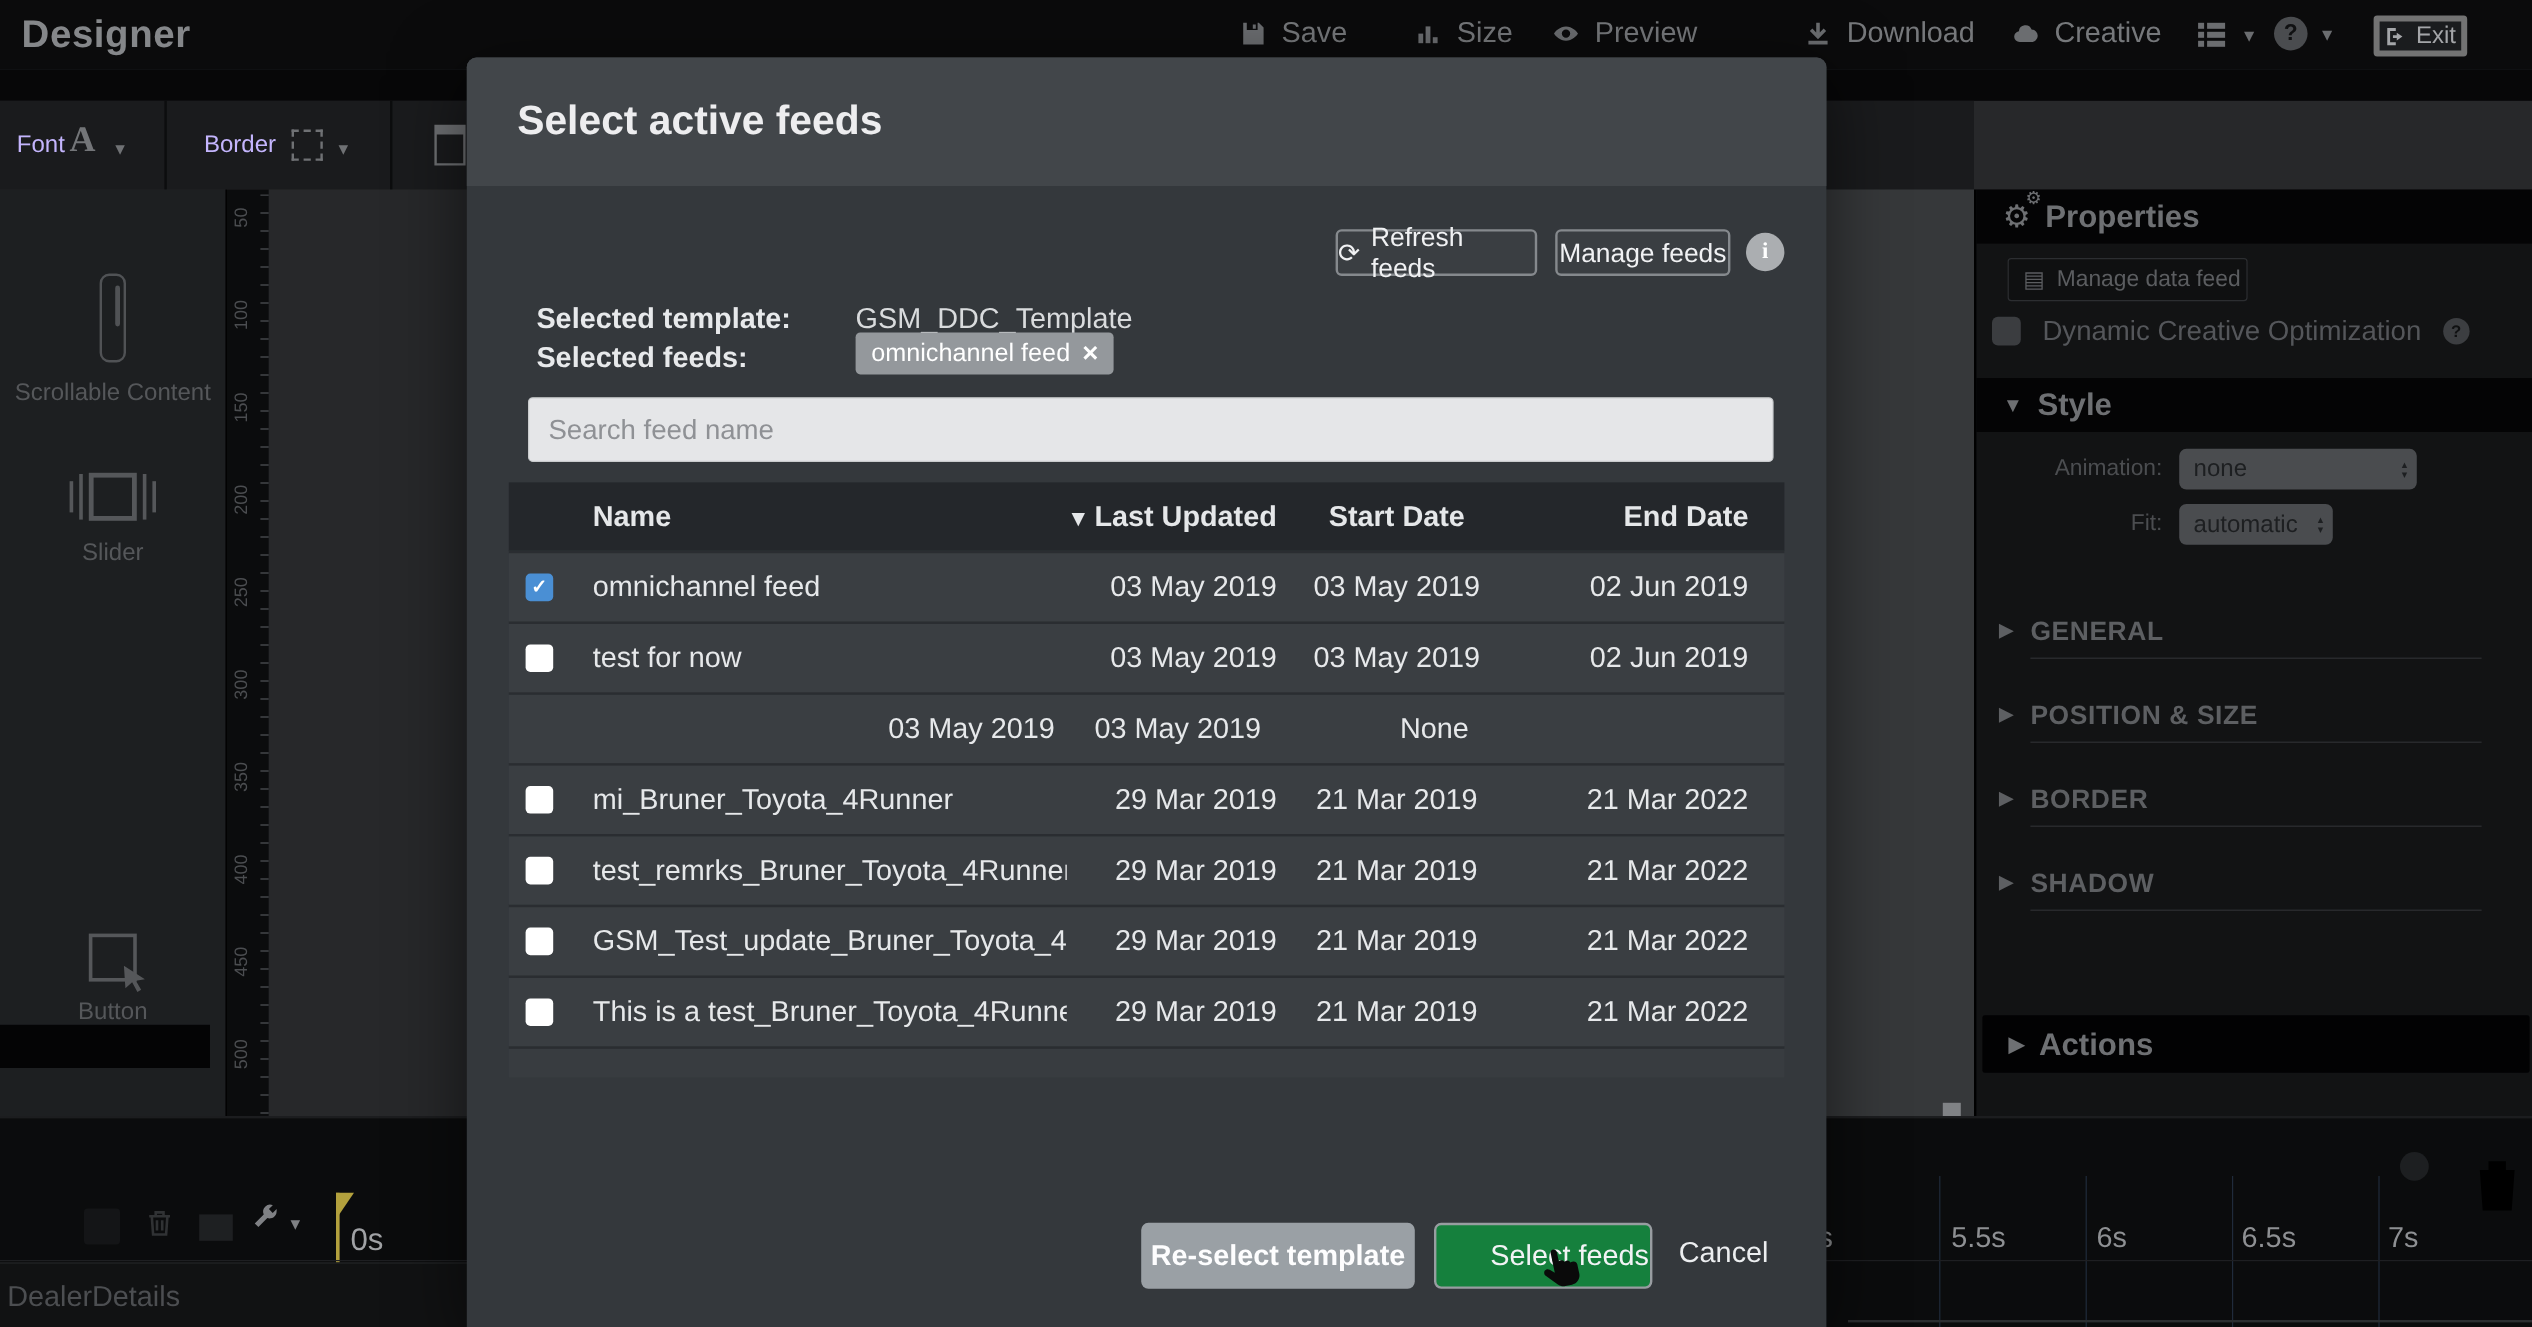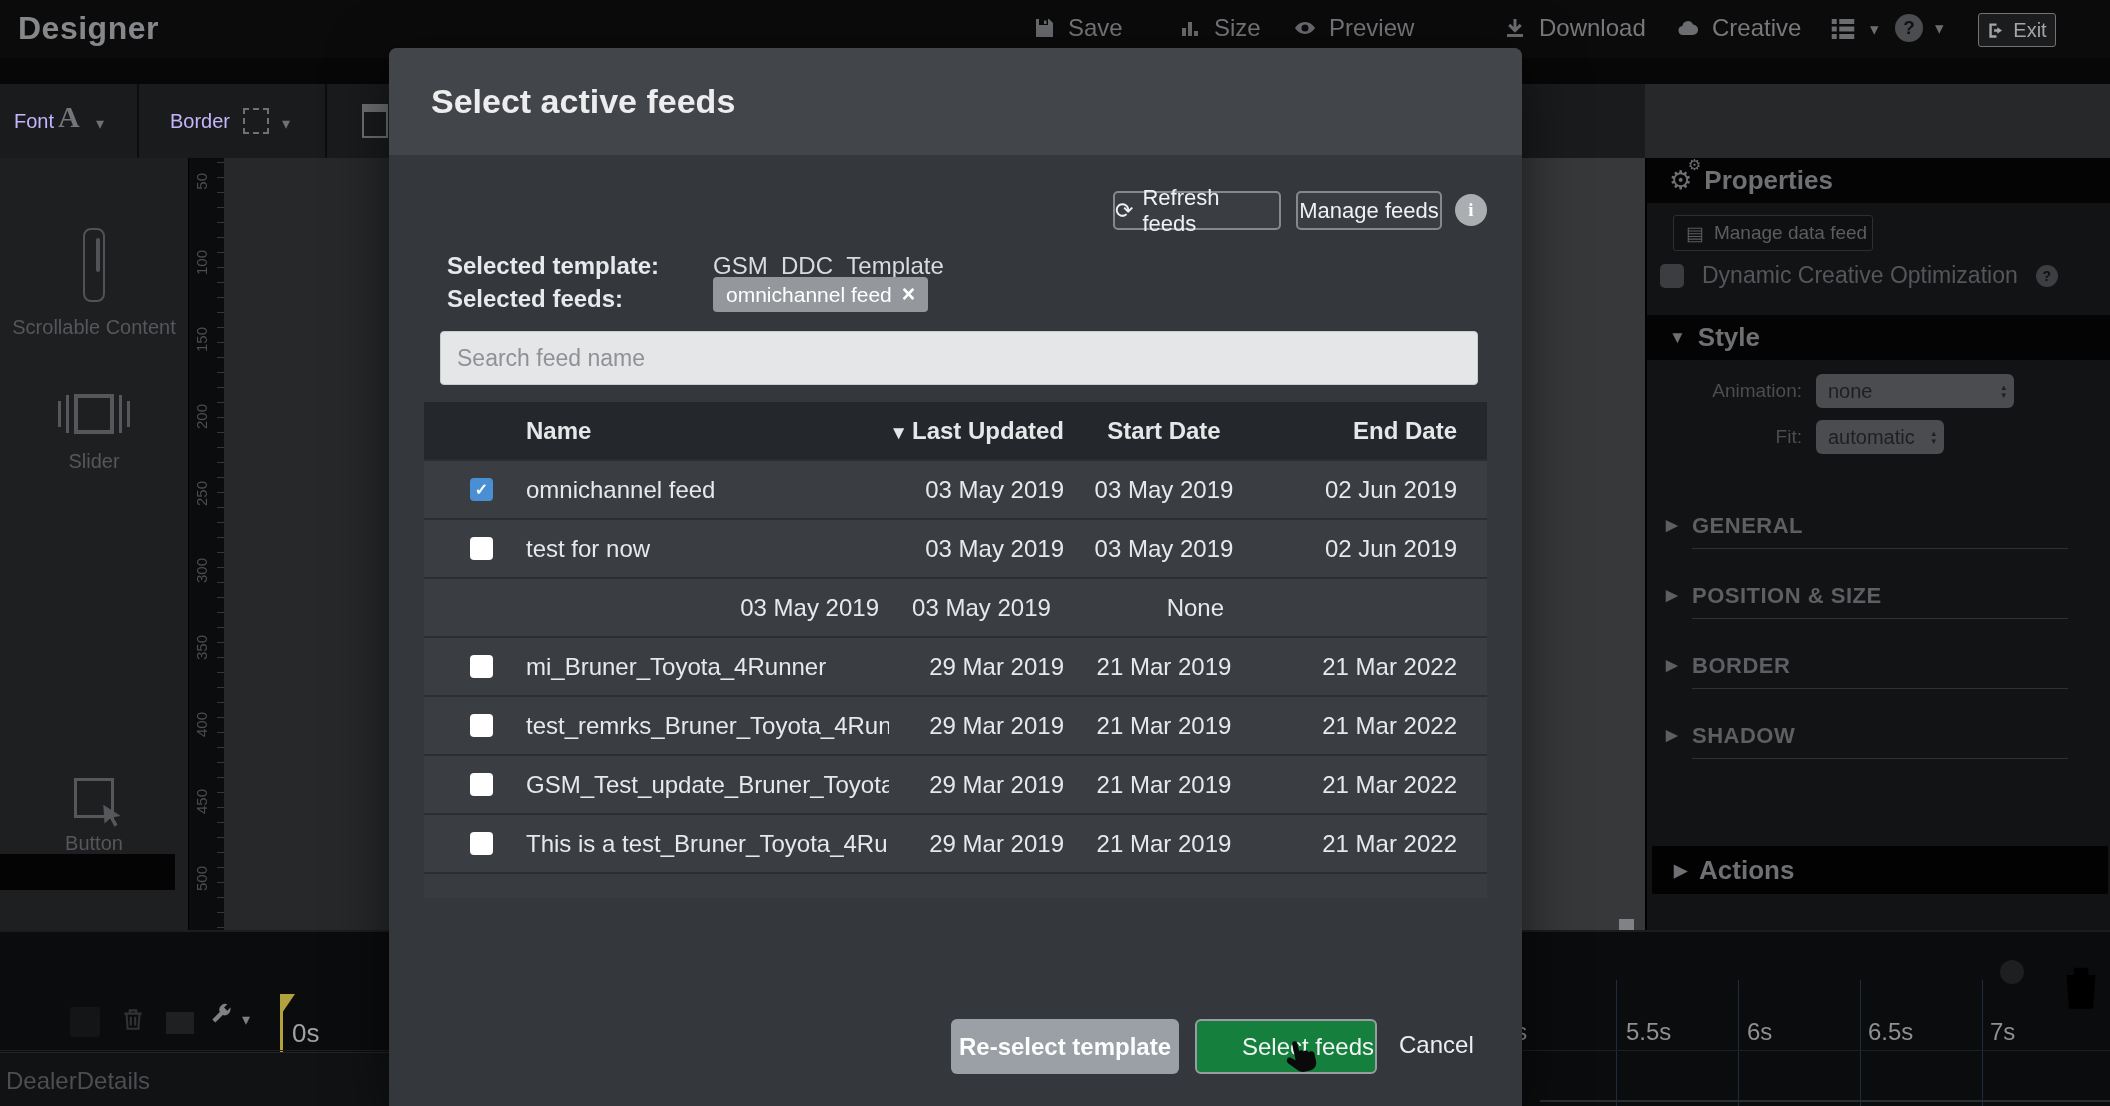--- a/index.html
+++ b/index.html
@@ -7,21 +7,21 @@
               font-family:"Liberation Sans", sans-serif; position:relative; }
   .abs { position:absolute; }
 
   
   .topbar { position:absolute; left:0; top:0; width:2110px; height:58px; background:#0b0b0c; z-index:3; }
   .logo { position:absolute; left:18px; top:10px; font-size:32px; font-weight:bold; color:#85878a; letter-spacing:.5px; }
   .tb-item { position:absolute; top:14px; display:flex; align-items:center; gap:12px; color:#76787b; font-size:24px; cursor:default; }
   .tb-item svg { width:24px; height:24px; fill:#6b6d70; }
   .caret { color:#6b6d70; font-size:17px; }
   .q-circle { width:28px; height:28px; border-radius:50%; background:#4a4c4f; color:#101112; font-weight:bold; font-size:19px; display:flex; align-items:center; justify-content:center; }
-  .exit-btn { position:absolute; left:1978px; top:13px; width:78px; height:34px; background:#1a1c1e; border:1px solid #737373; border-radius:3px; color:#a4a6a9; font-size:20px; display:flex; align-items:center; justify-content:center; gap:7px; }
+  .exit-btn { position:absolute; left:1978px; top:13px; width:78px; height:34px; background:#1a1c1e; border:5px solid #737373; border-radius:3px; color:#a4a6a9; font-size:20px; display:flex; align-items:center; justify-content:center; gap:7px; }
   .exit-btn svg { width:19px; height:19px; fill:#a4a6a9; }
   .gap-strip { position:absolute; left:0; top:58px; width:2110px; height:26px; background:#070708; }
 
   
   .toolbar2 { position:absolute; left:0; top:84px; width:1645px; height:74px; background:#1a1b1d; }
   .t2-label { position:absolute; top:26px; font-size:20px; color:#c4b5fd; }
   .t2-sep { position:absolute; top:0; width:2px; height:74px; background:#0c0d0e; }
   .font-glyph { position:absolute; left:58px; top:16px; font-family:"Liberation Serif", serif; font-size:30px; color:#737578; font-weight:bold; }
   .dashed-box { position:absolute; left:243px; top:24px; width:26px; height:26px; border:2px dashed #6f7174; }
   .panel-glyph { position:absolute; left:362px; top:20px; width:26px; height:34px; border:2px solid #6f7174; border-top-width:8px; }
@@ -108,21 +108,21 @@
   .chip { position:absolute; left:324px; top:229px; height:35px; background:#94989c; border-radius:4px; display:flex; align-items:center;
           gap:10px; padding:0 13px; color:#fff; font-size:21px; }
   .chip-x { font-weight:bold; font-size:23px; cursor:pointer; }
   .search { position:absolute; left:51px; top:283px; width:1038px; height:54px; background:#e5e6e8; border:1px solid #c9cbcd; border-radius:4px;
             font-size:23px; color:#3a3c3e; padding-left:16px; outline:none; font-family:"Liberation Sans", sans-serif; }
   .search::placeholder { color:#8f9195; }
   .ftable { position:absolute; left:35px; top:354px; width:1063px; }
   .frow { display:grid; grid-template-columns:1fr 185px 180px 233px; align-items:center; }
   .fhead { height:57px; background:#24272b; color:#e5e7e9; font-weight:bold; font-size:24px; }
   .fbody-row { height:59px; background:#3a3e42; border-top:2px solid #2a2d31; color:#e6e8ea; font-size:24px; cursor:pointer; }
-  .c-name { padding-left:70px; position:relative; white-space:nowrap; overflow:hidden;margin-left:32px; }
+  .c-name { padding-left:70px; position:relative; white-space:nowrap; overflow:hidden; }
   .c-lu { text-align:right; padding-right:10px; }
   .c-sd { text-align:center; }
   .c-ed { text-align:right; padding-right:30px; }
   .sort-tri { font-size:19px; margin-right:4px; }
   .cbx { position:absolute; left:14px; top:50%; margin-top:-12px; width:23px; height:23px; border-radius:4px; background:#fff; }
   .cbx.checked { background:#4a8fd4; color:#fff; font-size:16px; font-weight:bold; text-align:center; line-height:23px; }
   .partial-row { height:26px; background:#383c40; border-top:2px solid #2a2d31; }
   .foot-btn { position:absolute; height:55px; border-radius:6px; font-size:24px; display:flex; align-items:center; justify-content:center; cursor:pointer; }
   .reselect-btn { left:562px; top:971px; width:228px; background:#9aa0a5; color:#fdfdfe;font-weight:bold; }
   .selectfeeds-btn { left:806px; top:971px; width:182px; background:#15803d; border:2px solid #989da1; color:#f2f3f5;padding-left:44px; }

